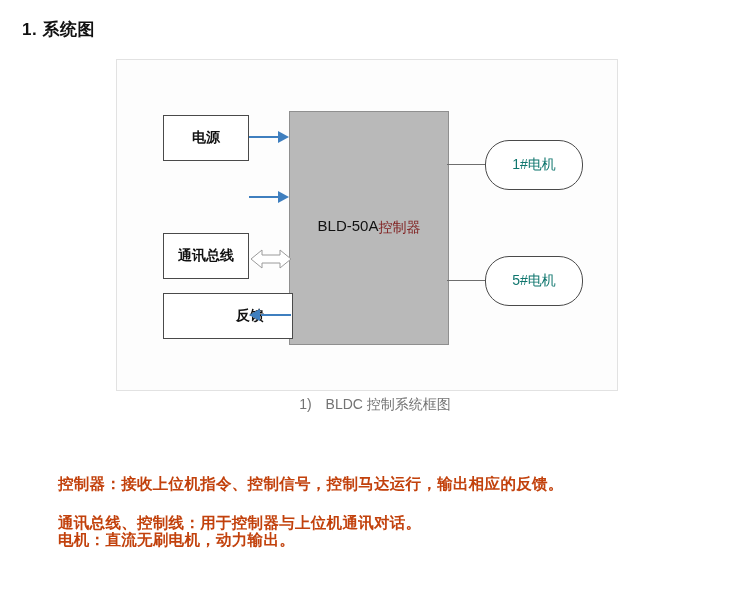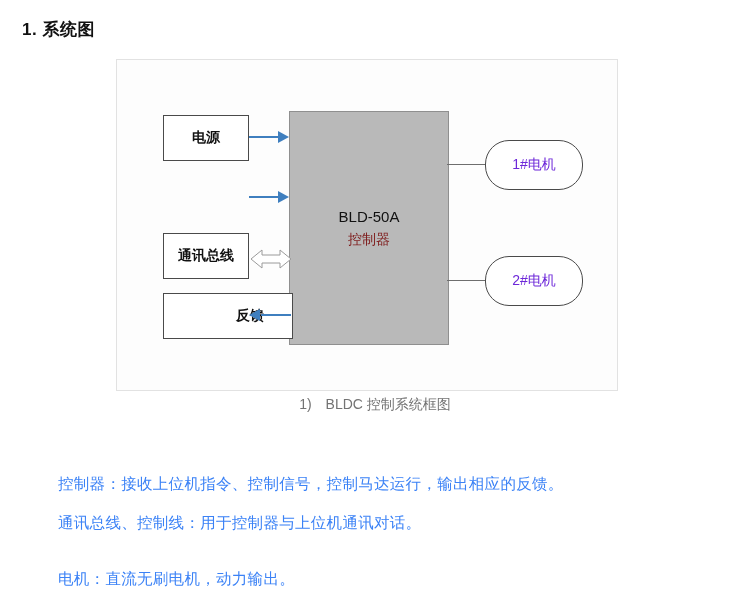--- a/index.html
+++ b/index.html
@@ -39,21 +39,21 @@
 
   .controller-box {
     position: absolute;
     left: 172px;
     top: 51px;
     width: 158px;
     height: 232px;
     background: #b9b9b9;
     border: 1px solid #8f8f8f;
     display: flex;
-    flex-direction: column;
+    flex-direction: row;
     align-items: center;
     justify-content: center;
   }
   .controller-line1 {
     font-size: 15px;
     color: #111;
     margin-bottom: 6px;
   }
   .controller-line2 {
     font-size: 14px;
@@ -82,21 +82,21 @@
     position: absolute;
     width: 96px;
     height: 48px;
     background: #ffffff;
     border: 1px solid #4a4a4a;
     border-radius: 24px;
     display: flex;
     align-items: center;
     justify-content: center;
     font-size: 14px;
-    color: #6d28d9;
+    color: #0f766e;
   }
   .right-box.r0 { left: 368px; top: 80px; }
   .right-box.r1 { left: 368px; top: 196px; }
 
   
   .arrow-r {
     position: absolute;
     width: 42px;
     height: 12px;
   }
@@ -172,27 +172,27 @@
     font-size: 14px;
     color: #737373;
   }
   .figure-caption .num { margin-right: 14px; }
 
   .body-text {
     position: absolute;
     left: 58px;
     width: 660px;
     font-size: 15.5px;
-    font-weight: normal;
-    color: #3b82f6;
+    font-weight: bold;
+    color: #c2410c;
     letter-spacing: 0.3px;
   }
   .body-text.p0 { top: 474px; }
   .body-text.p1 { top: 513px; }
-  .body-text.p2 { top: 569px; }
+  .body-text.p2 { top: 530px; }
 </style>
 </head>
 <body>
 
 <div class="section-title">1. 系统图</div>
 
 <div class="diagram-frame">
 
   <div class="controller-box">
     <div class="controller-line1">BLD-50A</div>
@@ -220,21 +220,21 @@
 
   <div class="arrow-l" style="left:132px; top:249px;">
     <div class="shaft"></div>
       <div class="head"></div>
   </div>
 
   <div class="conn-line c0"></div>
   <div class="conn-line c1"></div>
 
   <div class="right-box r0">1#电机</div>
-  <div class="right-box r1">2#电机</div>
+  <div class="right-box r1">5#电机</div>
 </div>
 
 <div class="figure-caption">
   <span class="num">1)</span><span>BLDC 控制系统框图</span>
 </div>
 
 <div class="body-text p0">控制器：接收上位机指令、控制信号，控制马达运行，输出相应的反馈。</div>
 <div class="body-text p1">通讯总线、控制线：用于控制器与上位机通讯对话。</div>
 <div class="body-text p2">电机：直流无刷电机，动力输出。</div>
 

